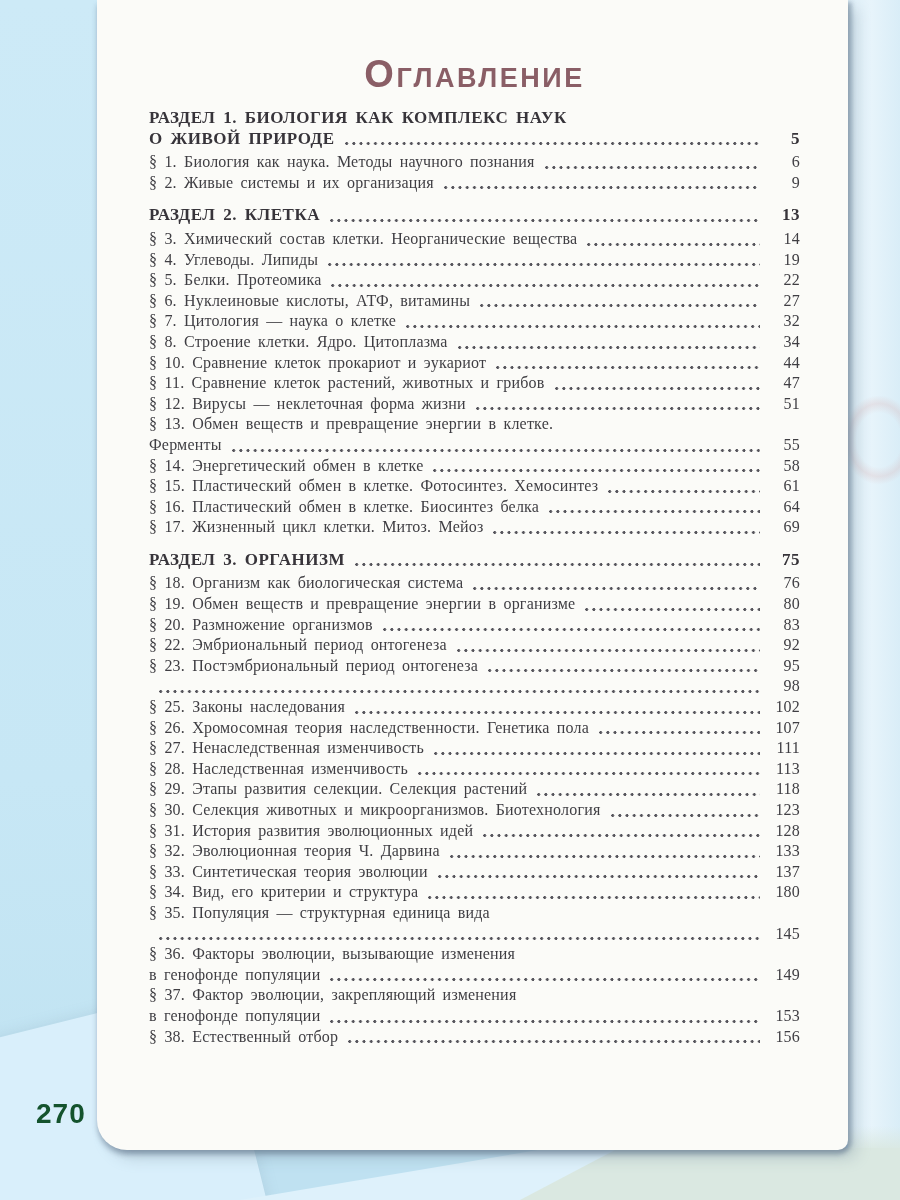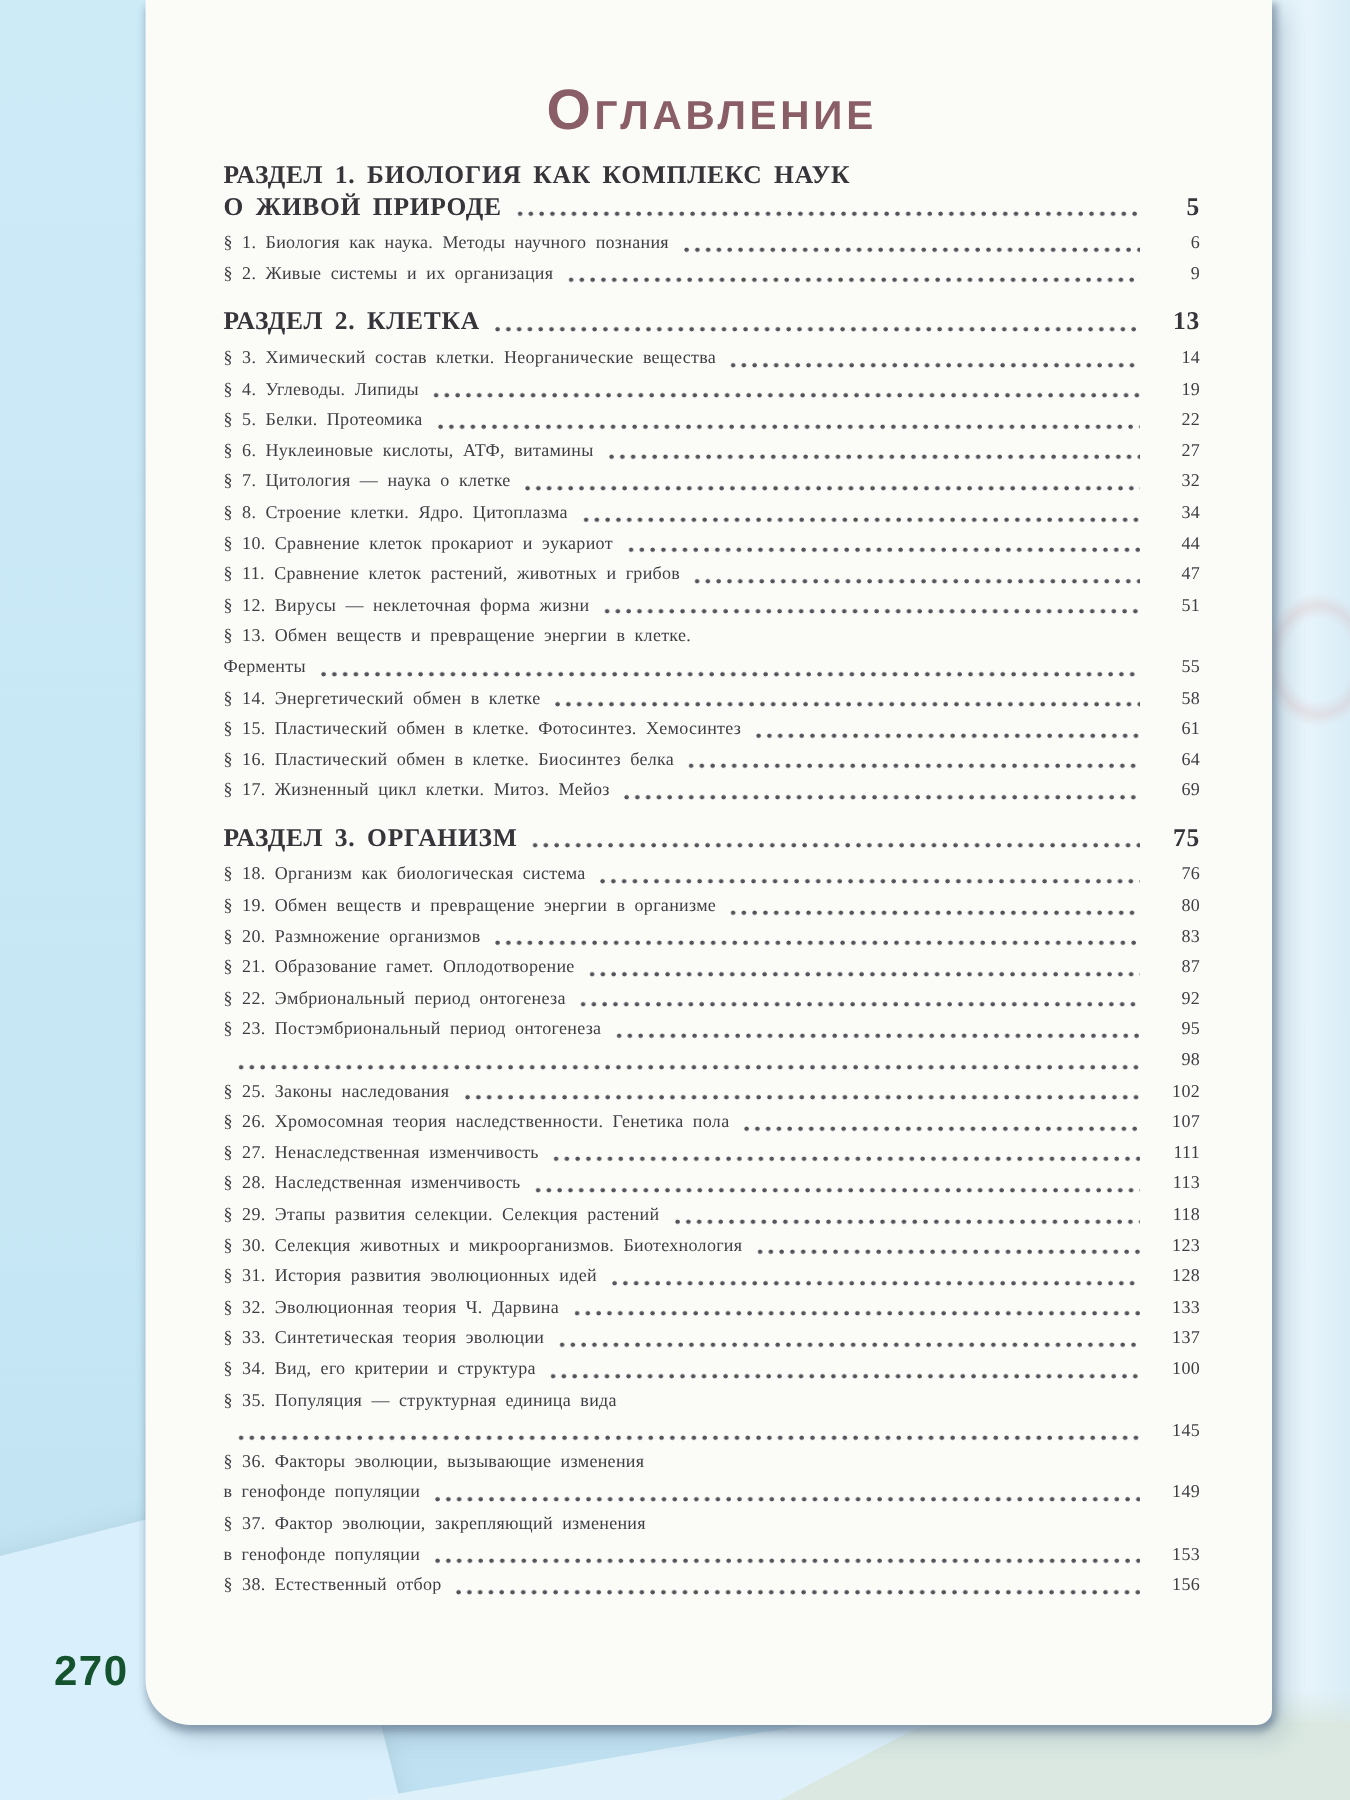--- a/index.html
+++ b/index.html
@@ -79,21 +79,21 @@
   .title::first-letter { font-size: 38px; letter-spacing: 2.5px; }
   .toc { color:#3f3e43; }
   .block { margin:0; }
   .block.heading {
     font-weight: 700;
     font-size: 17px;
     letter-spacing: 0.5px;
     color:#37343a;
     margin: 12px 0 3px 0;
   }
-  .block.entry { font-size: 12px; letter-spacing: 0.2px; }
+  .block.entry { font-size: 16px; letter-spacing: 0.2px; }
   .line {
     display:flex;
     align-items: flex-end;
     line-height: 20.6px;
   }
   .txt { white-space: nowrap; word-spacing: 3px; }
   .leader {
     flex: 1 1 auto;
     align-self: flex-end;
     height: 5px;
@@ -291,27 +291,20 @@
           </div>
           <div class="block entry">
             <div class="line">
     <span class="txt">§ 20. Размножение организмов</span>
     <span class="leader"></span>
     <span class="pagenum">83</span>
   </div>
           </div>
           <div class="block entry">
             <div class="line">
-    <span class="txt">§ 21. Образование гамет. Оплодотворение</span>
-    <span class="leader"></span>
-    <span class="pagenum">87</span>
-  </div>
-          </div>
-          <div class="block entry">
-            <div class="line">
     <span class="txt">§ 22. Эмбриональный период онтогенеза</span>
     <span class="leader"></span>
     <span class="pagenum">92</span>
   </div>
           </div>
           <div class="block entry">
             <div class="line">
     <span class="txt">§ 23. Постэмбриональный период онтогенеза</span>
     <span class="leader"></span>
     <span class="pagenum">95</span>
@@ -383,21 +376,21 @@
             <div class="line">
     <span class="txt">§ 33. Синтетическая теория эволюции</span>
     <span class="leader"></span>
     <span class="pagenum">137</span>
   </div>
           </div>
           <div class="block entry">
             <div class="line">
     <span class="txt">§ 34. Вид, его критерии и структура</span>
     <span class="leader"></span>
-    <span class="pagenum">100</span>
+    <span class="pagenum">180</span>
   </div>
           </div>
           <div class="block entry">
             <div class="line">
     <span class="txt">§ 35. Популяция — структурная единица вида</span>
 
   </div>
             <div class="line">
     <span class="leader"></span>
     <span class="pagenum">145</span>

